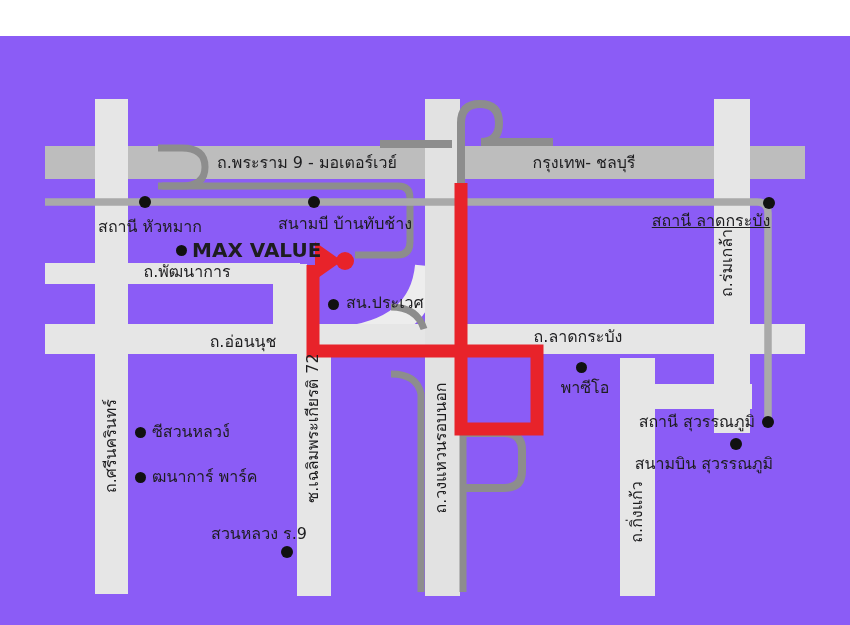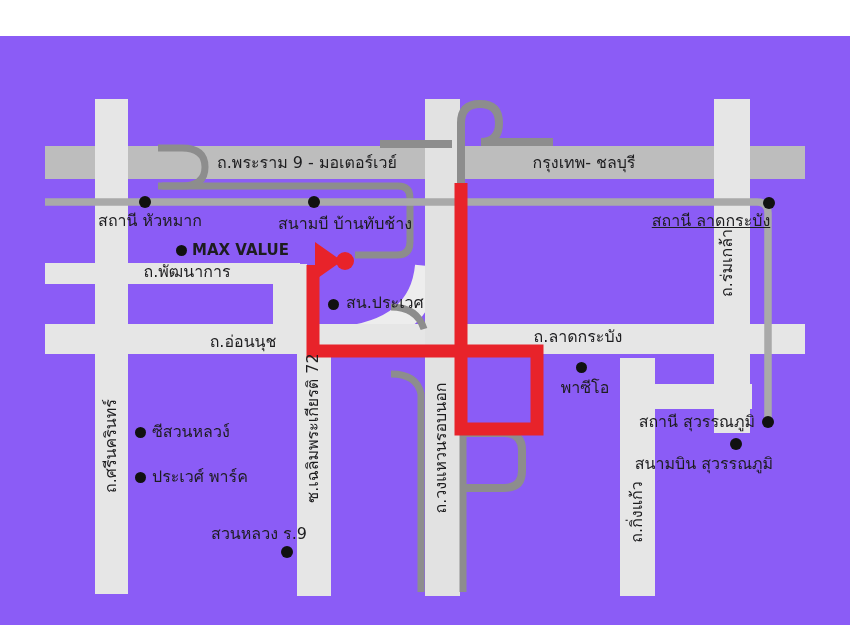--- a/index.html
+++ b/index.html
@@ -5,21 +5,21 @@
   html,body{margin:0;padding:0;background:#ffffff;}
   #stage{
     position:relative;width:850px;height:625px;background:#8b5cf6;overflow:hidden;
     font-family:"DejaVu Sans",sans-serif;color:#1d1d1f;margin-top:36px;
   }
   #roads{position:absolute;left:0;top:0;}
   .lbl{
     position:absolute;white-space:nowrap;font-size:16px;line-height:1;
     color:#1d1d1f;letter-spacing:0;
   }
-  .lbl.en{font-weight:700;font-size:15px;}
+  .lbl.en{font-weight:700;font-size:20px;}
   .dot{
     position:absolute;background:#111111;border-radius:50%;
   }
 </style>
 </head>
 <body>
 
 <div id="stage">
   <svg id="roads" width="850" height="625" viewBox="0 0 850 625">
 
@@ -52,33 +52,33 @@
     <path fill="none" stroke="#a9a9a9" stroke-width="7.5" d="M 45 166 H 757 Q 768 166 768 177 V 385"></path>
 
     <polyline fill="none" stroke="#e8232a" stroke-width="13" stroke-linejoin="miter" stroke-linecap="butt" points="313,229 313,315 537,315 537,393 461,393 461,147"></polyline>
     <polygon fill="#e8232a" points="315,206 315,244 342,225"></polygon>
     <circle cx="345" cy="225" r="9" fill="#e8232a"></circle>
   </svg>
 
   <div id="labels-layer">
       <div class="lbl" style="left: 307px; top: 127px; transform: translate(-50%, -50%);">ถ.พระราม 9 - มอเตอร์เวย์</div>
       <div class="lbl" style="left: 584px; top: 127px; transform: translate(-50%, -50%);">กรุงเทพ- ชลบุรี</div>
-      <div class="lbl" style="left: 150px; top: 185px; transform: translate(-50%, -50%); text-align: center;">สถานี หัวหมาก</div>
+      <div class="lbl" style="left: 150px; top: 191px; transform: translate(-50%, -50%); text-align: center;">สถานี หัวหมาก</div>
       <div class="lbl" style="left: 345px; top: 188px; transform: translate(-50%, -50%);">สนามบี บ้านทับช้าง</div>
       <div class="lbl" style="left: 711px; top: 185px; transform: translate(-50%, -50%); text-decoration: underline;">สถานี ลาดกระบัง</div>
       <div class="lbl en" style="left: 192px; top: 214px; transform: translate(0px, -50%);">MAX VALUE</div>
       <div class="lbl" style="left: 187px; top: 236px; transform: translate(-50%, -50%);">ถ.พัฒนาการ</div>
       <div class="lbl" style="left: 346px; top: 267px; transform: translate(0px, -50%); text-align: right;">สน.ประเวศ</div>
       <div class="lbl" style="left: 243px; top: 306px; transform: translate(-50%, -50%);">ถ.อ่อนนุช</div>
       <div class="lbl" style="left: 578px; top: 301px; transform: translate(-50%, -50%);">ถ.ลาดกระบัง</div>
       <div class="lbl" style="left: 585px; top: 352px; transform: translate(-50%, -50%);">พาซีโอ</div>
       <div class="lbl" style="left: 755px; top: 386px; transform: translate(-100%, -50%);">สถานี สุวรรณภูมิ</div>
       <div class="lbl" style="left: 704px; top: 428px; transform: translate(-50%, -50%);">สนามบิน สุวรรณภูมิ</div>
       <div class="lbl" style="left: 152px; top: 396px; transform: translate(0px, -50%);">ซีสวนหลวง์</div>
-      <div class="lbl" style="left: 152px; top: 441px; transform: translate(0px, -50%);">ประเวศ์ พาร์ค</div>
+      <div class="lbl" style="left: 152px; top: 441px; transform: translate(0px, -50%);">ฒนาการ์ พาร์ค</div>
       <div class="lbl" style="left: 259px; top: 498px; transform: translate(-50%, -50%);">สวนหลวง ร.9</div>
       <div class="lbl" style="left: 111px; top: 410px; transform: translate(-50%, -50%) rotate(-90deg);">ถ.ศรีนครินทร์</div>
       <div class="lbl" style="left: 313px; top: 392px; transform: translate(-50%, -50%) rotate(-90deg);">ซ.เฉลิมพระเกียรติ 72</div>
       <div class="lbl" style="left: 727px; top: 227px; transform: translate(-50%, -50%) rotate(-90deg);">ถ.ร่มเกล้า</div>
       <div class="lbl" style="left: 441px; top: 412px; transform: translate(-50%, -50%) rotate(-90deg);">ถ.วงแหวนรอบนอก</div>
       <div class="lbl" style="left: 637px; top: 476px; transform: translate(-50%, -50%) rotate(-90deg);">ถ.กิ่งแก้ว</div>
     </div>
   <div id="dots-layer">
       <div class="dot" style="left: 139px; top: 160px; width: 12px; height: 12px; background: rgb(17, 17, 17);"></div>
       <div class="dot" style="left: 308px; top: 160px; width: 12px; height: 12px; background: rgb(17, 17, 17);"></div>

